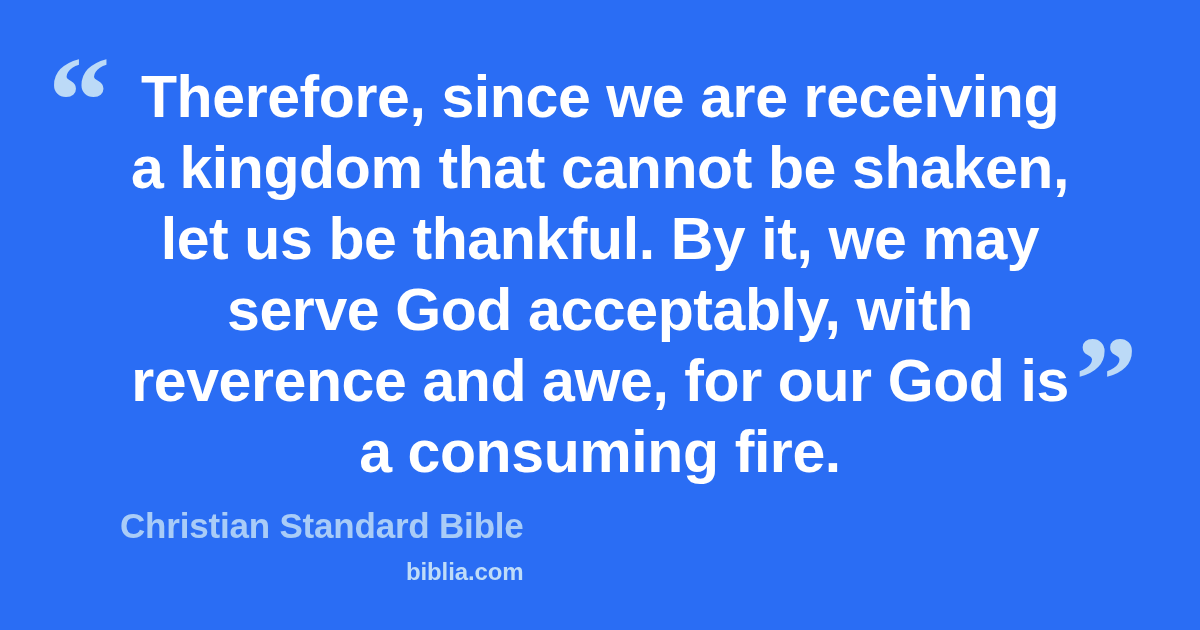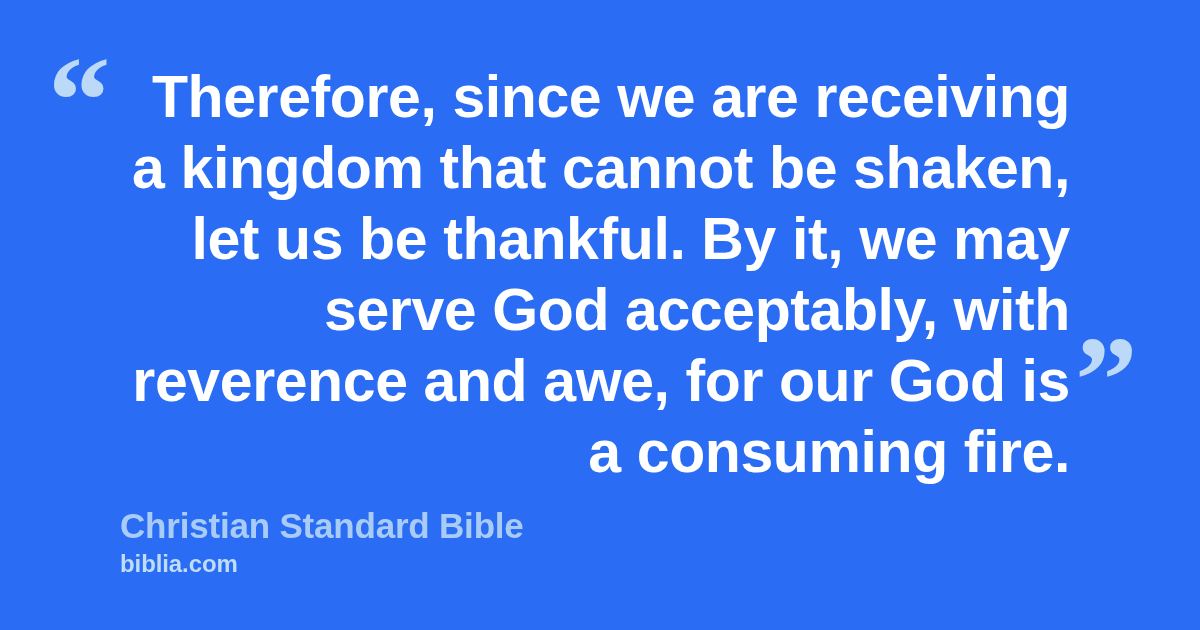--- a/index.html
+++ b/index.html
@@ -23,21 +23,21 @@
     top: 0;
     width: 1200px;
     height: 470px;
   }
 
   .quote-text {
     position: absolute;
     left: 130px;
     top: 62px;
     width: 940px;
-    text-align: right;
+    text-align: center;
     color: #ffffff;
     font-family: "Liberation Sans", sans-serif;
     font-weight: 700;
     font-size: 59px;
     line-height: 71px;
     letter-spacing: -0.4px;
   }
 
   .quote-open,
   .quote-close {
@@ -115,22 +115,23 @@
     line-height: 40px;
     letter-spacing: -0.2px;
   }
 
   .attr-site {
     color: #bfdcf8;
     font-family: "Liberation Sans", sans-serif;
     font-weight: 700;
     font-size: 24px;
     line-height: 30px;
-    margin-top: 3px;
+    margin-top: 11px;
     letter-spacing: -0.1px;
+    text-align: right;
   }
 </style>
 </head>
 <body>
 
 <div class="quote-card">
 
   <span class="quote-open">“</span>
 
   <div class="quote-text">Therefore, since we are receiving a kingdom that cannot be shaken, let us be thankful. By it, we may serve God acceptably, with reverence and awe, for our God is a consuming fire.</div>

